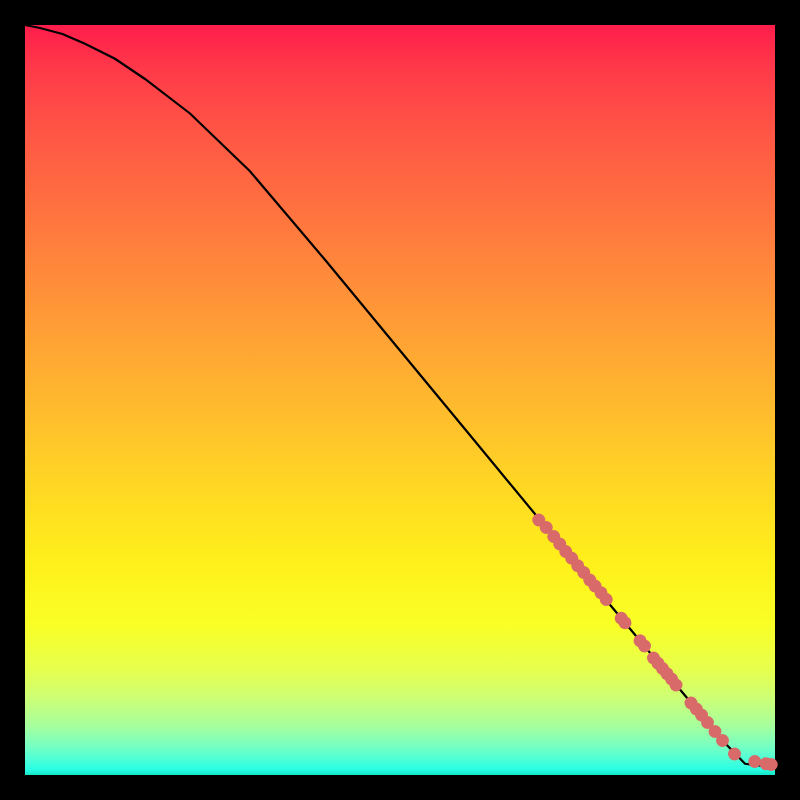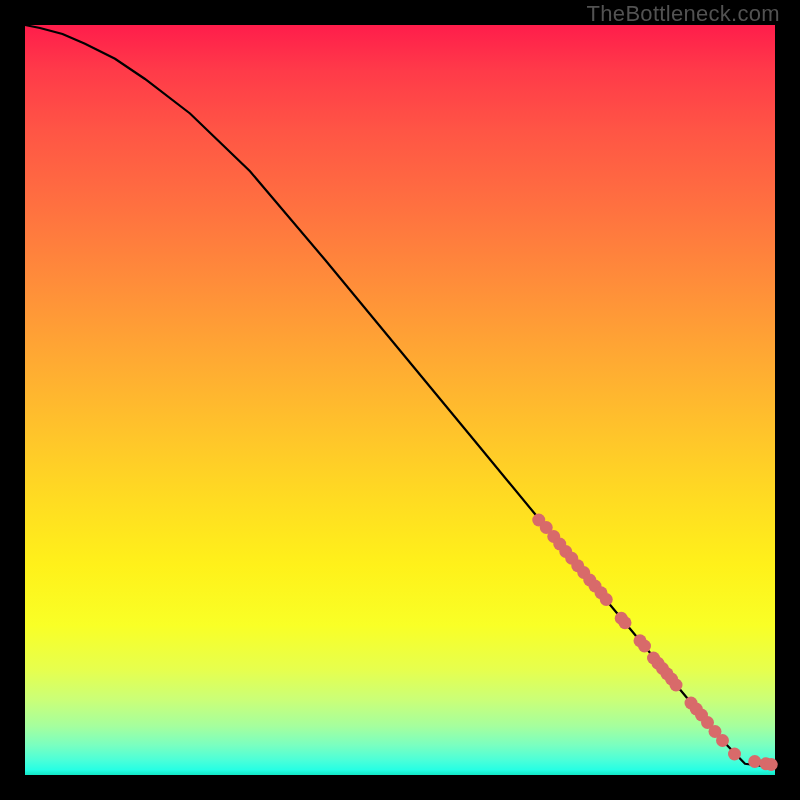--- a/index.html
+++ b/index.html
@@ -63,21 +63,20 @@
     height: 750px;
     z-index: 3;
     overflow: visible;
   }
 </style>
 </head>
 <body>
 
 <div class="frame">
 
-  <div class="watermark">TheBottleneck.com</div>
 
   <div class="plot"></div>
 
   <svg class="overlay" viewBox="0 0 750 750" preserveAspectRatio="none">
     <path id="curve-path" fill="none" stroke="#000" stroke-width="2.2" d="M0.00 0.00 L15.00 3.00 L37.50 9.00 L60.00 18.75 L90.00 33.75 L120.00 54.00 L165.00 88.50 L225.00 146.25 L300.00 234.75 L375.00 325.50 L450.00 416.25 L510.00 489.00 L562.50 552.75 L600.00 597.75 L630.00 633.75 L652.50 661.50 L675.00 688.50 L697.50 715.50 L720.00 738.75 L750.00 742.50"></path>
     <g id="points-group">
         <circle cx="513.75" cy="495.00" r="6.5" fill="#d86a6a"></circle>
         <circle cx="521.25" cy="502.50" r="6.5" fill="#d86a6a"></circle>
         <circle cx="528.75" cy="511.50" r="6.5" fill="#d86a6a"></circle>
         <circle cx="534.75" cy="519.00" r="6.5" fill="#d86a6a"></circle>

